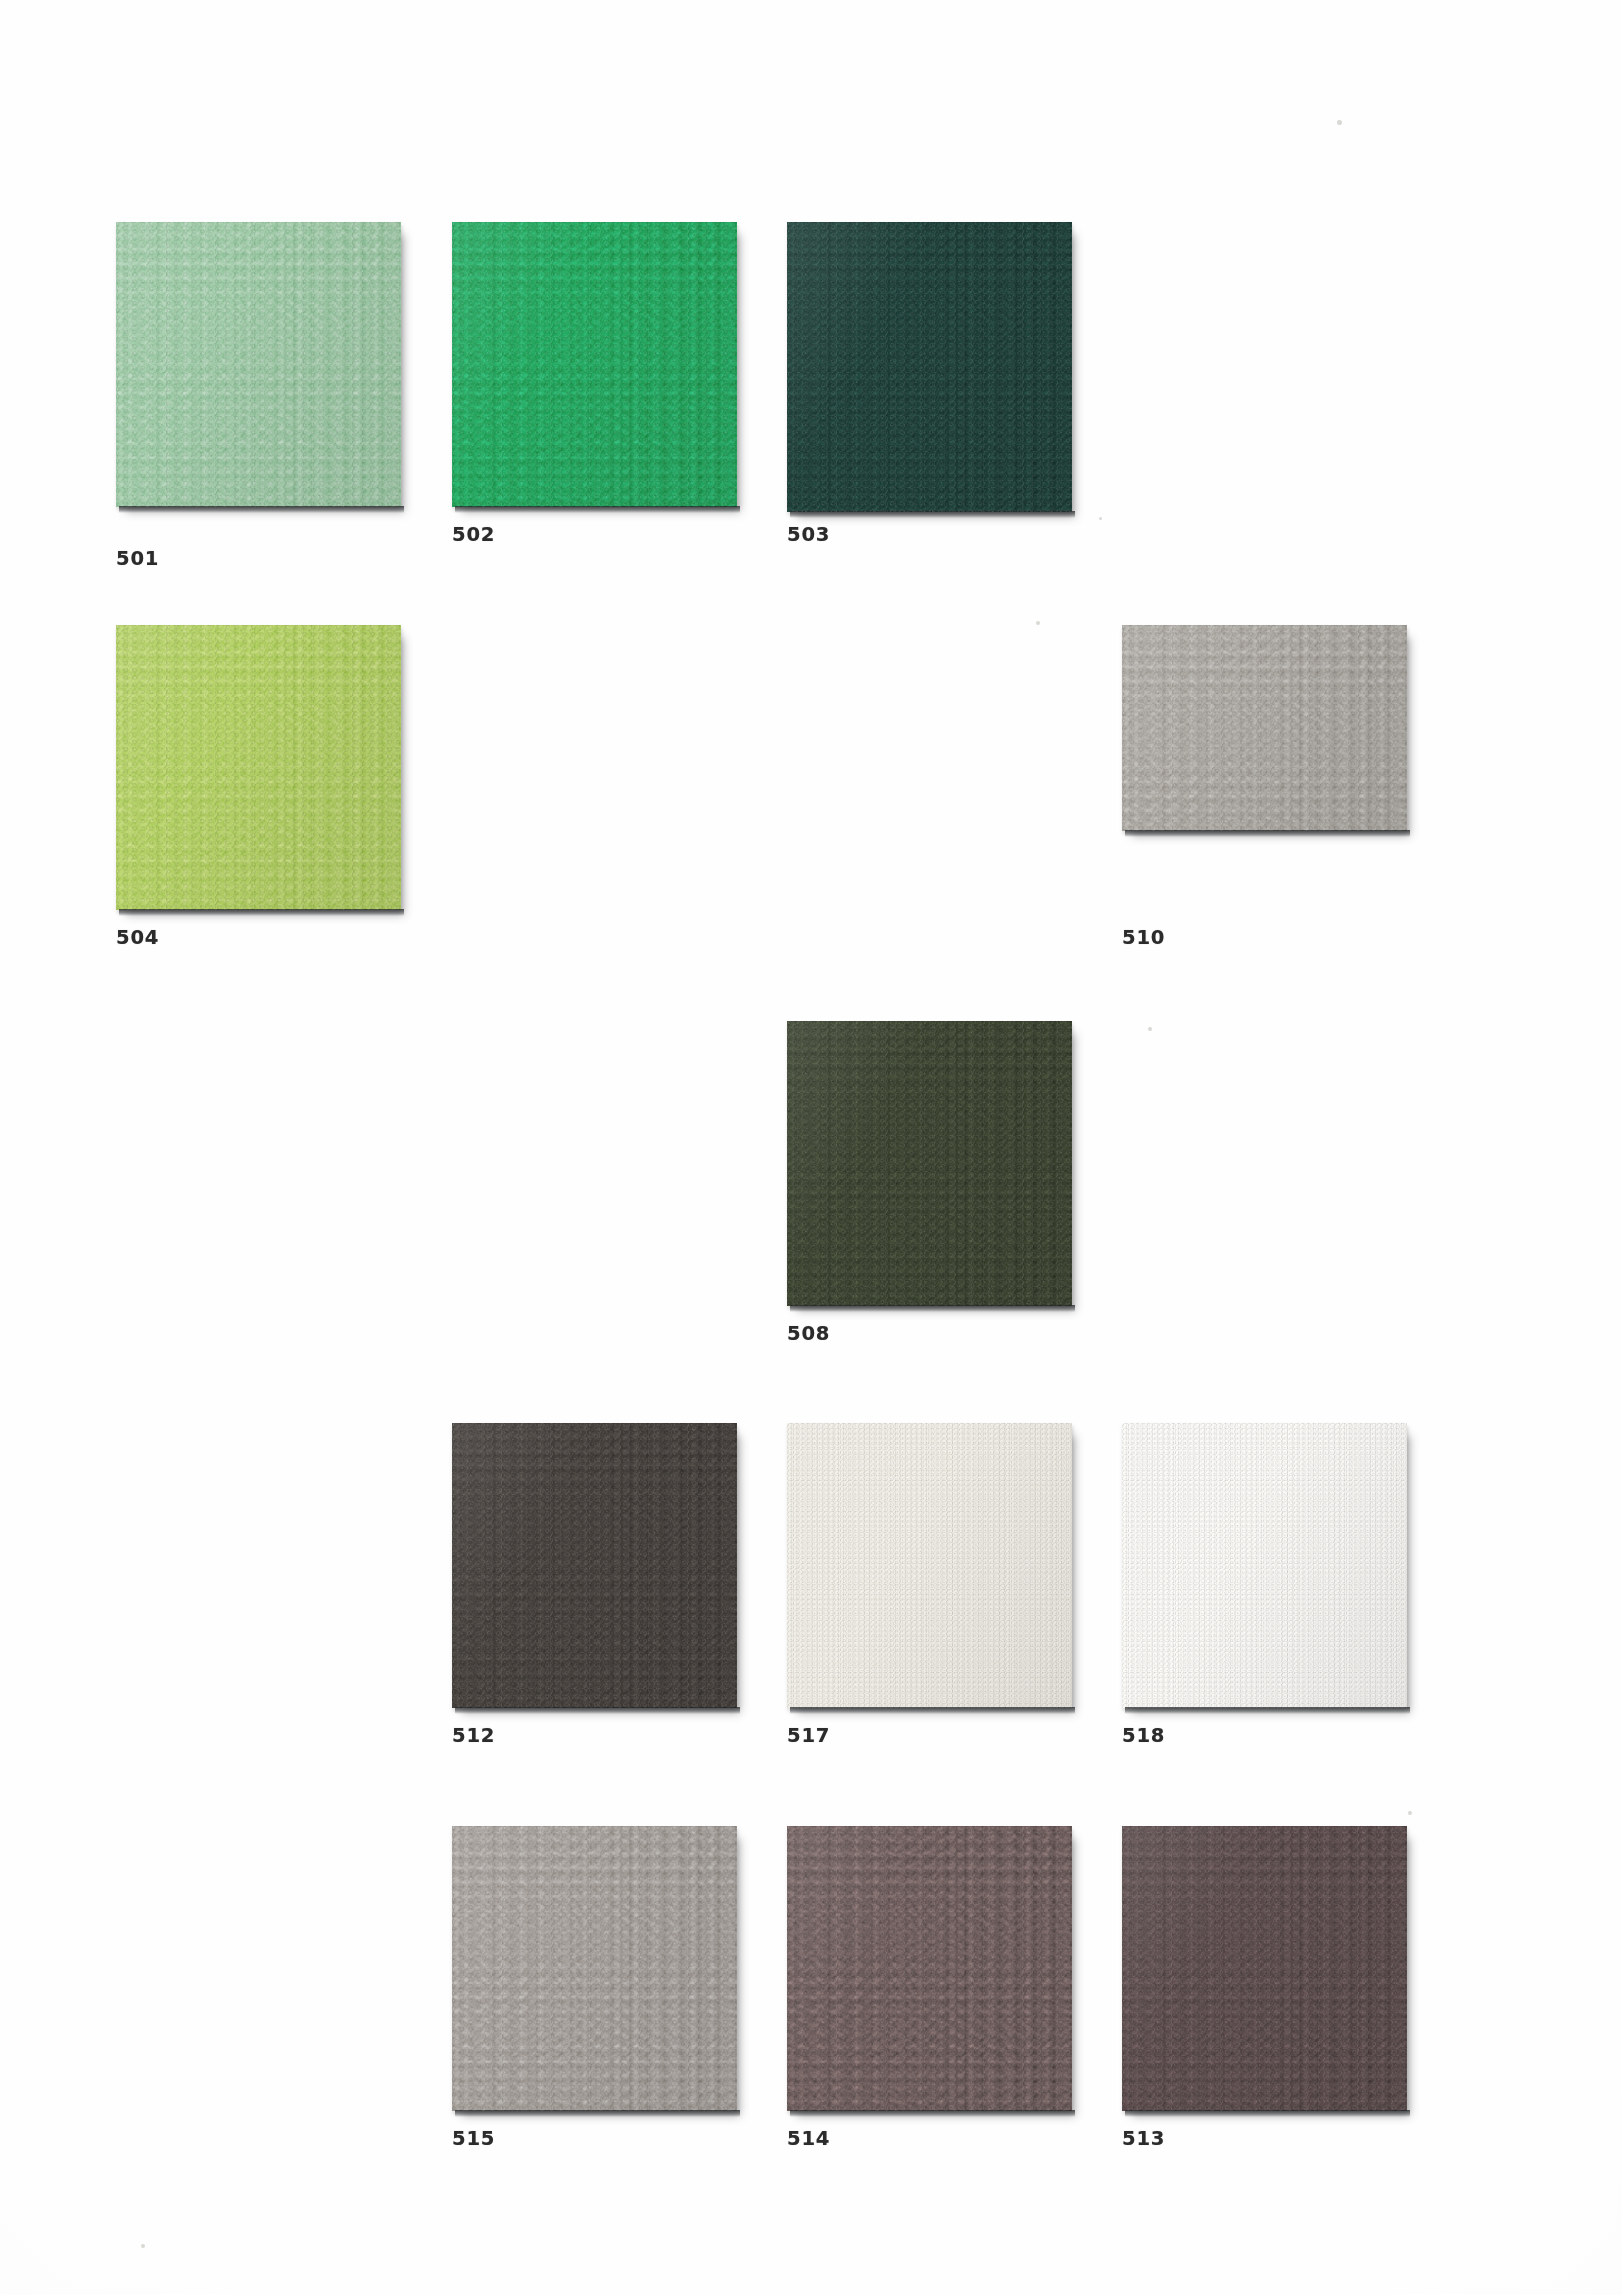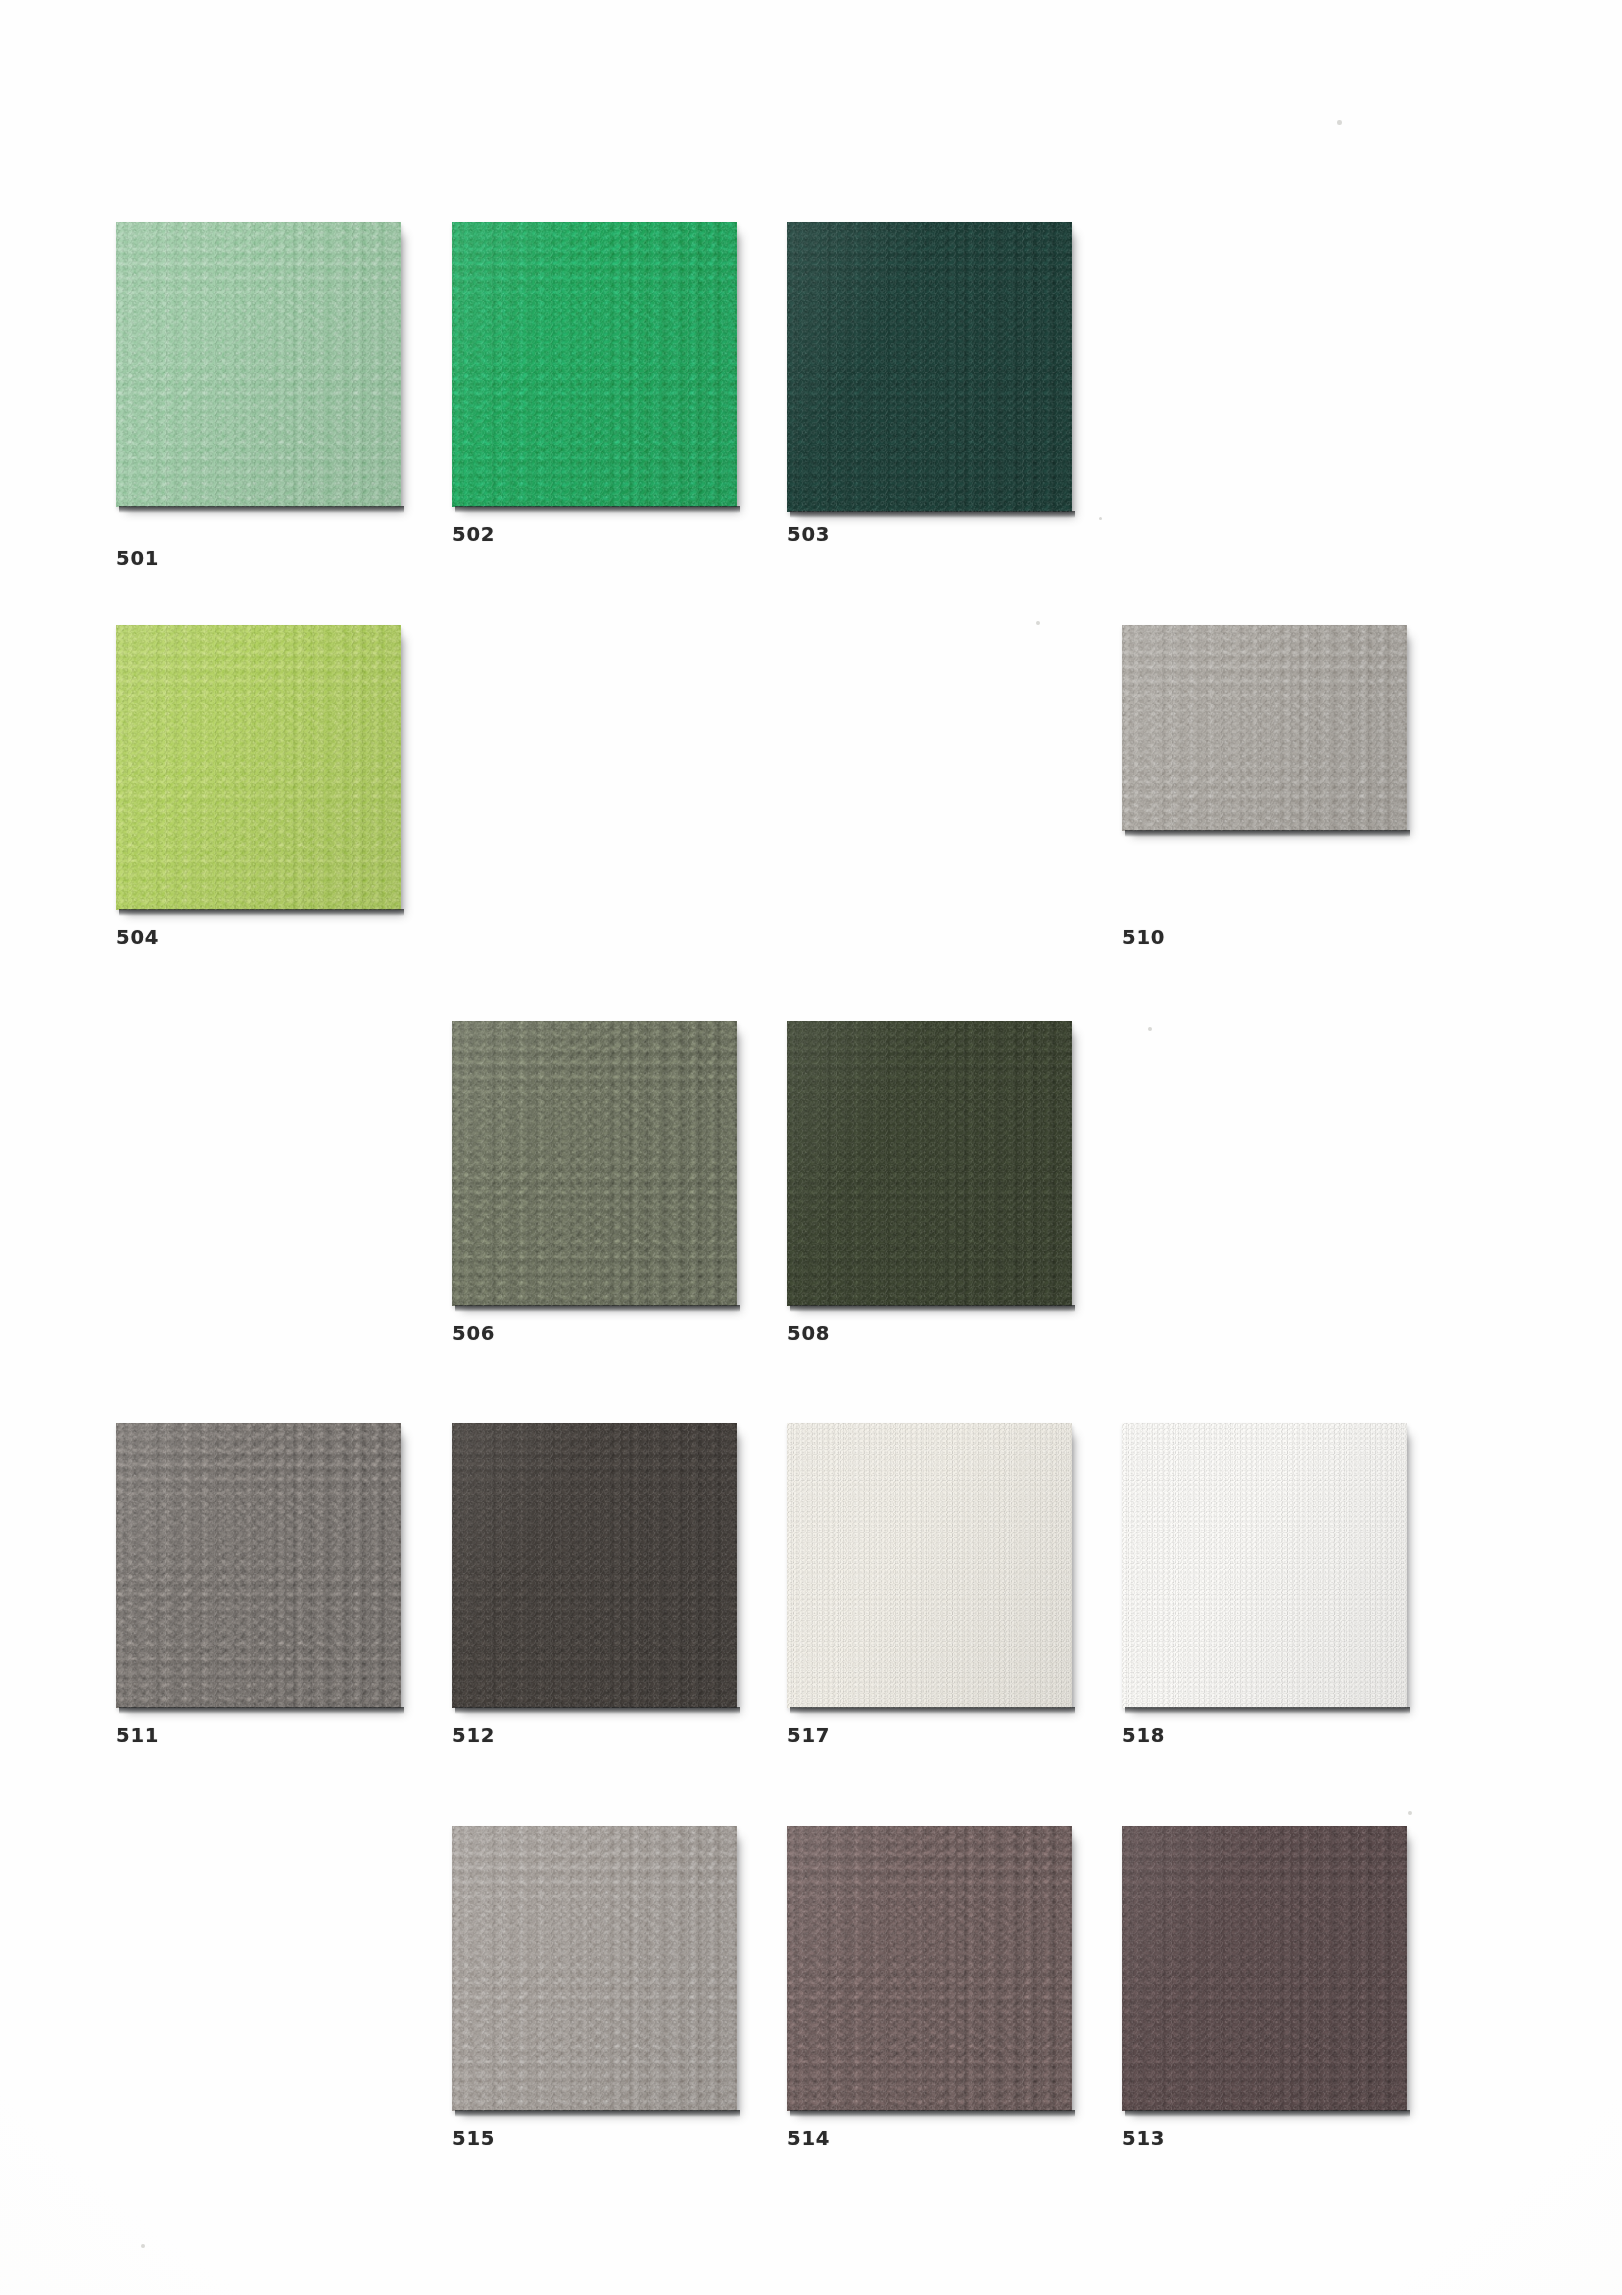--- a/index.html
+++ b/index.html
@@ -185,40 +185,28 @@
           <div class="swatch-label" style="top: 301px;">504</div>
         </div>
         <div class="swatch-cell" style="left: 1122px; width: 285px; height: 206px;">
           <div class="chip" style="background-color: rgb(173, 169, 163);">
             <div class="chip-edge"></div>
           </div>
           <div class="swatch-label" style="top: 301px;">510</div>
         </div>
       </div>
       <div class="swatch-row" style="top: 1021px; height: 331px;">
-        <div class="swatch-cell" style="left: 452px; width: 285px; height: 285px;">
-          <div class="chip" style="background-color: rgb(110, 115, 96);">
-            <div class="chip-edge"></div>
-          </div>
-          <div class="swatch-label" style="top: 301px;">506</div>
-        </div>
         <div class="swatch-cell" style="left: 787px; width: 285px; height: 285px;">
           <div class="chip deep" style="background-color: rgb(58, 66, 47);">
             <div class="chip-edge"></div>
           </div>
           <div class="swatch-label" style="top: 301px;">508</div>
         </div>
       </div>
       <div class="swatch-row" style="top: 1423px; height: 331px;">
-        <div class="swatch-cell" style="left: 116px; width: 285px; height: 285px;">
-          <div class="chip" style="background-color: rgb(122, 117, 113);">
-            <div class="chip-edge"></div>
-          </div>
-          <div class="swatch-label" style="top: 301px;">511</div>
-        </div>
         <div class="swatch-cell" style="left: 452px; width: 285px; height: 285px;">
           <div class="chip deep" style="background-color: rgb(68, 63, 59);">
             <div class="chip-edge"></div>
           </div>
           <div class="swatch-label" style="top: 301px;">512</div>
         </div>
         <div class="swatch-cell" style="left: 787px; width: 285px; height: 285px;">
           <div class="chip fine" style="background-color: rgb(242, 239, 231);">
             <div class="chip-edge"></div>
           </div>

